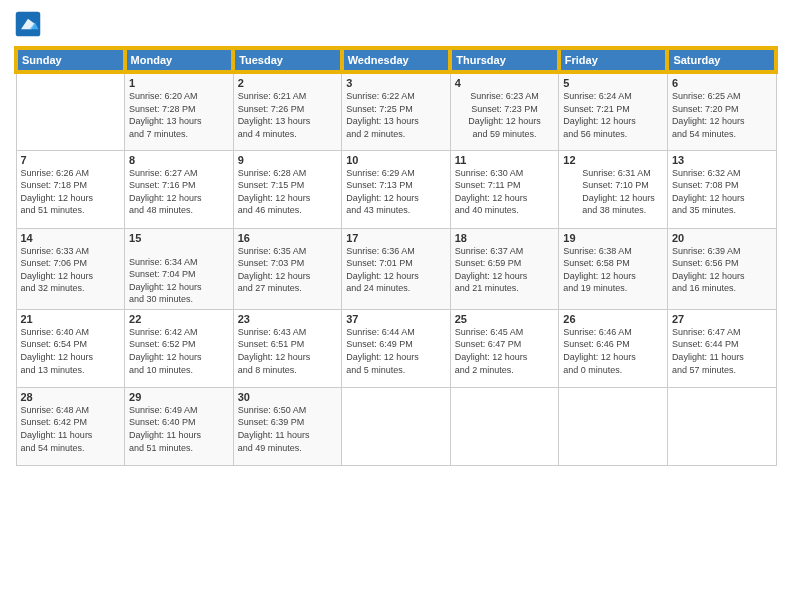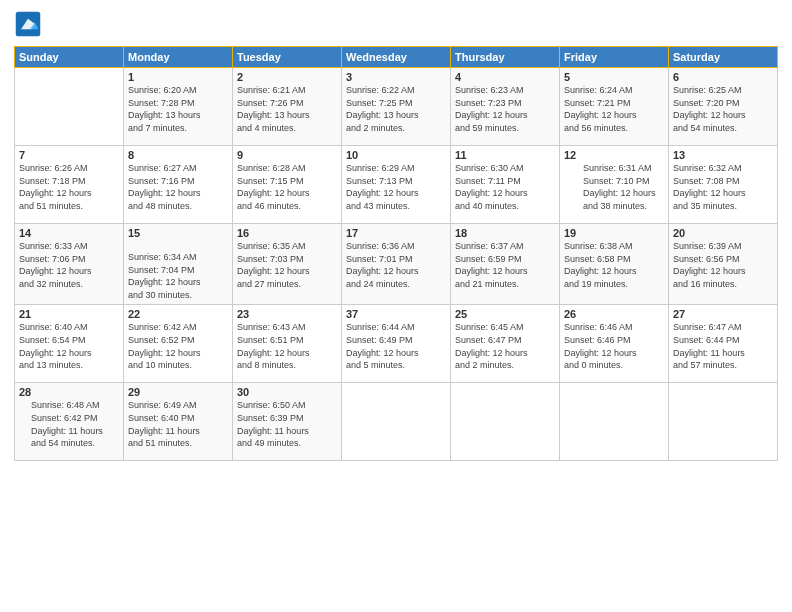--- a/index.html
+++ b/index.html
@@ -63,21 +63,21 @@
       border-collapse: collapse;
       table-layout: fixed;
     }
     thead tr th {
       background-color: #3a7fc1;
       color: #fff;
       font-size: 11px;
       font-weight: bold;
       padding: 4px 4px;
       text-align: left;
-      border: 1px solid #eab308;
+      border: 4px solid #eab308;
     }
     tbody tr td {
       border: 1px solid #ccc;
       vertical-align: top;
       padding: 3px 4px;
       font-size: 9.2px;
       color: #333;
       height: 78px;
       background: #fff;
     }
@@ -153,21 +153,21 @@
           </td>
           <td>
             <span class="day-number">3</span>
             <div class="day-info" style="white-space: pre-line;">Sunrise: 6:22 AM
 Sunset: 7:25 PM
 Daylight: 13 hours
 and 2 minutes.</div>
           </td>
           <td>
             <span class="day-number">4</span>
-            <div class="day-info" style="white-space: pre-line;">Sunrise: 6:23 AM
+            <div class="day-info" style="white-space: pre-line; text-align: center;">Sunrise: 6:23 AM
 Sunset: 7:23 PM
 Daylight: 12 hours
 and 59 minutes.</div>
           </td>
           <td>
             <span class="day-number">5</span>
             <div class="day-info" style="white-space: pre-line;">Sunrise: 6:24 AM
 Sunset: 7:21 PM
 Daylight: 12 hours
 and 56 minutes.</div>
@@ -329,21 +329,21 @@
             <span class="day-number">27</span>
             <div class="day-info" style="white-space: pre-line;">Sunrise: 6:47 AM
 Sunset: 6:44 PM
 Daylight: 11 hours
 and 57 minutes.</div>
           </td>
         </tr>
         <tr>
           <td>
             <span class="day-number">28</span>
-            <div class="day-info" style="white-space: pre-line; margin-left: 12px;">Sunrise: 6:48 AM
+            <div class="day-info" style="white-space: pre-line;">Sunrise: 6:48 AM
 Sunset: 6:42 PM
 Daylight: 11 hours
 and 54 minutes.</div>
           </td>
           <td>
             <span class="day-number">29</span>
             <div class="day-info" style="white-space: pre-line;">Sunrise: 6:49 AM
 Sunset: 6:40 PM
 Daylight: 11 hours
 and 51 minutes.</div>

